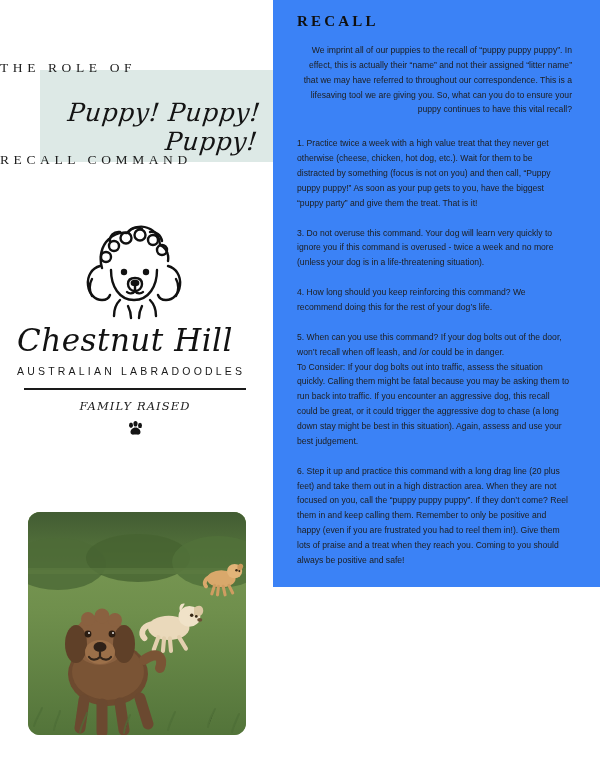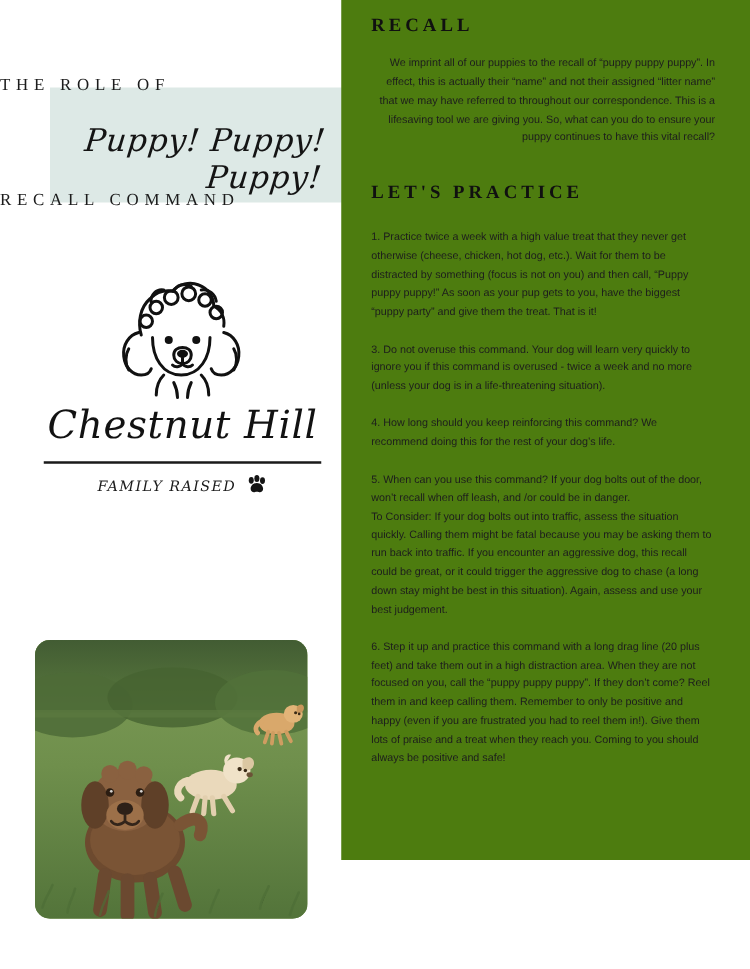--- a/index.html
+++ b/index.html
@@ -64,23 +64,22 @@
     padding-right: 3px;
     font-family: "Liberation Serif", serif;
     font-size: 13.5px;
     letter-spacing: 4.6px;
     color: #1c1c1c;
   }
 
   
   .logo-wrap {
     position: absolute;
-    left: 28px; top: 222px;
+    left: 17px; top: 222px;
     width: 236px;
-    text-align: center;
   }
   .dog-svg { display: block; margin: 0 auto; }
   .logo-name {
     font-family: "DejaVu Serif", serif;
     font-style: italic;
     font-size: 31px;
     color: #121212;
     letter-spacing: 0.5px;
     margin-top: 2px;
   }
@@ -101,40 +100,41 @@
     display: flex;
     align-items: center;
     justify-content: center;
     gap: 8px;
     margin-top: 9px;
     font-family: "DejaVu Serif", serif;
     font-style: italic;
     font-size: 11.5px;
     letter-spacing: 1.1px;
     color: #1a1a1a;
+    flex-direction: column;
   }
   .paw { display: inline-block; }
 
   
   .photo {
     position: absolute;
     left: 28px; top: 512px;
     width: 218px; height: 223px;
     border-radius: 12px;
     overflow: hidden;
     background: #6d8a4a;
   }
   .photo svg { display: block; }
 
   
   .right-col {
     position: relative;
     width: 327px;
-    height: 688px;
-    background: #4d7c0f;
+    height: 587px;
+    background: #3b82f6;
     flex: 0 0 327px;
     padding: 0 28px 0 24px;
   }
   .sec-head {
     font-family: "Liberation Serif", serif;
     font-size: 15px;
     letter-spacing: 3.2px;
     color: #101010;
     font-weight: 700;
   }
@@ -203,20 +203,21 @@
           <path d="M73 69c-2 3-6 3-8 1"></path>
           <path d="M73 69c2 3 6 3 8 1"></path>
 
           <path d="M58 78c-4 4-6 10-6 16"></path>
           <path d="M88 78c4 4 6 10 6 16"></path>
           <path d="M66 84c2 4 3 8 3 12"></path>
           <path d="M80 84c-2 4-3 8-3 12"></path>
         </g>
       </svg>
       <div class="logo-name">Chestnut Hill</div>
+      <div class="logo-sub">AUSTRALIAN LABRADOODLES</div>
       <div class="logo-rule"></div>
       <div class="logo-tagline">
         <span>FAMILY RAISED</span>
         <span class="paw">
           <svg width="17" height="15" viewBox="0 0 17 15">
             <g fill="#141414">
               <ellipse cx="4" cy="4.2" rx="2" ry="2.7"></ellipse>
               <ellipse cx="8.5" cy="2.8" rx="2.05" ry="2.8"></ellipse>
               <ellipse cx="13" cy="4.4" rx="2" ry="2.7"></ellipse>
               <path d="M8.5 6.4c3 0 5 2.4 5 4.6 0 2-1.8 3.2-3.6 2.6-0.9-0.3-1.9-0.3-2.8 0-1.8 0.6-3.6-0.6-3.6-2.6 0-2.2 2-4.6 5-4.6z"></path>
@@ -299,21 +300,20 @@
           <path d="M6 214c2-8 6-12 8-18M26 218c1-9 5-13 6-19M52 220c2-9 5-13 7-19M96 221c1-8 4-13 6-18M140 218c2-8 5-13 7-18M180 215c1-8 5-13 7-18M204 220c2-8 5-13 7-18"></path>
         </g>
       </svg>
     </div>
   </div>
 
   <div class="right-col">
     <div class="sec-head first">RECALL</div>
     <div class="body-p">We imprint all of our puppies to the recall of “puppy puppy puppy”. In effect, this is actually their “name” and not their assigned “litter name” that we may have referred to throughout our correspondence. This is a lifesaving tool we are giving you. So, what can you do to ensure your puppy continues to have this vital recall?</div>
 
-    <div class="sec-head second">LET'S PRACTICE</div>
 
     <div class="practice-p first">1. Practice twice a week with a high value treat that they never get otherwise (cheese, chicken, hot dog, etc.). Wait for them to be distracted by something (focus is not on you) and then call, “Puppy puppy puppy!” As soon as your pup gets to you, have the biggest “puppy party” and give them the treat. That is it!</div>
     <div class="practice-p">3. Do not overuse this command. Your dog will learn very quickly to ignore you if this command is overused - twice a week and no more (unless your dog is in a life-threatening situation).</div>
     <div class="practice-p">4. How long should you keep reinforcing this command? We recommend doing this for the rest of your dog’s life.</div>
     <div class="practice-p" style="white-space:pre-line">5. When can you use this command? If your dog bolts out of the door, won’t recall when off leash, and /or could be in danger.
 To Consider: If your dog bolts out into traffic, assess the situation quickly. Calling them might be fatal because you may be asking them to run back into traffic. If you encounter an aggressive dog, this recall could be great, or it could trigger the aggressive dog to chase (a long down stay might be best in this situation). Again, assess and use your best judgement.</div>
     <div class="practice-p">6. Step it up and practice this command with a long drag line (20 plus feet) and take them out in a high distraction area. When they are not focused on you, call the “puppy puppy puppy”. If they don’t come? Reel them in and keep calling them. Remember to only be positive and happy (even if you are frustrated you had to reel them in!). Give them lots of praise and a treat when they reach you. Coming to you should always be positive and safe!</div>
   </div>
 </div>
 

